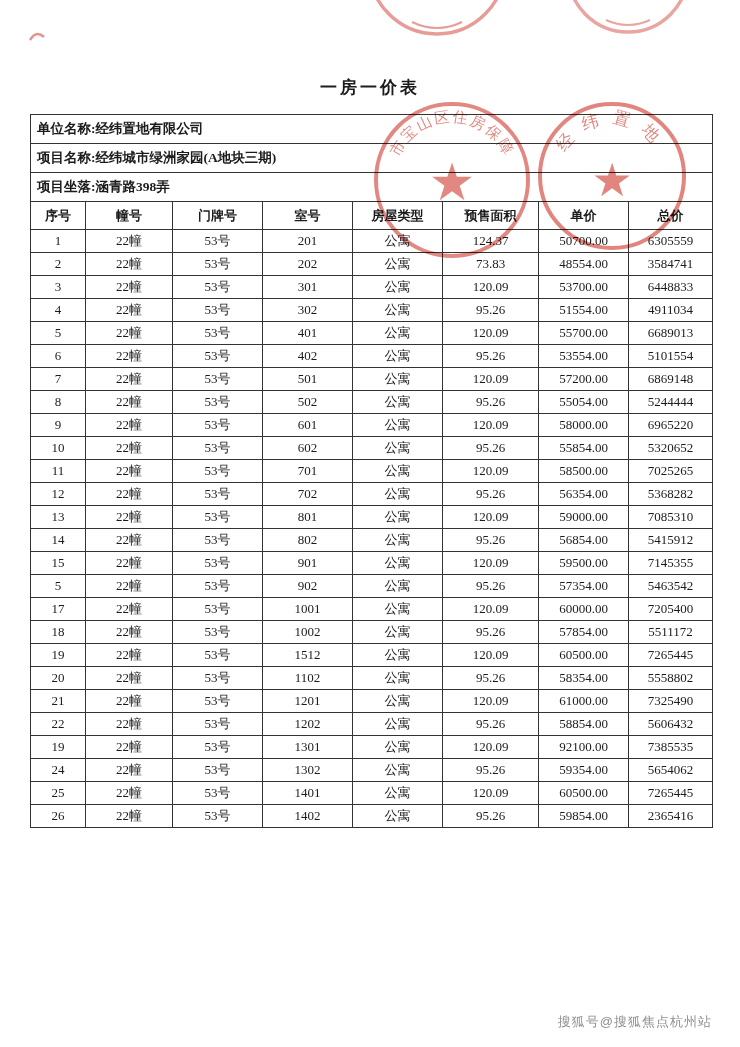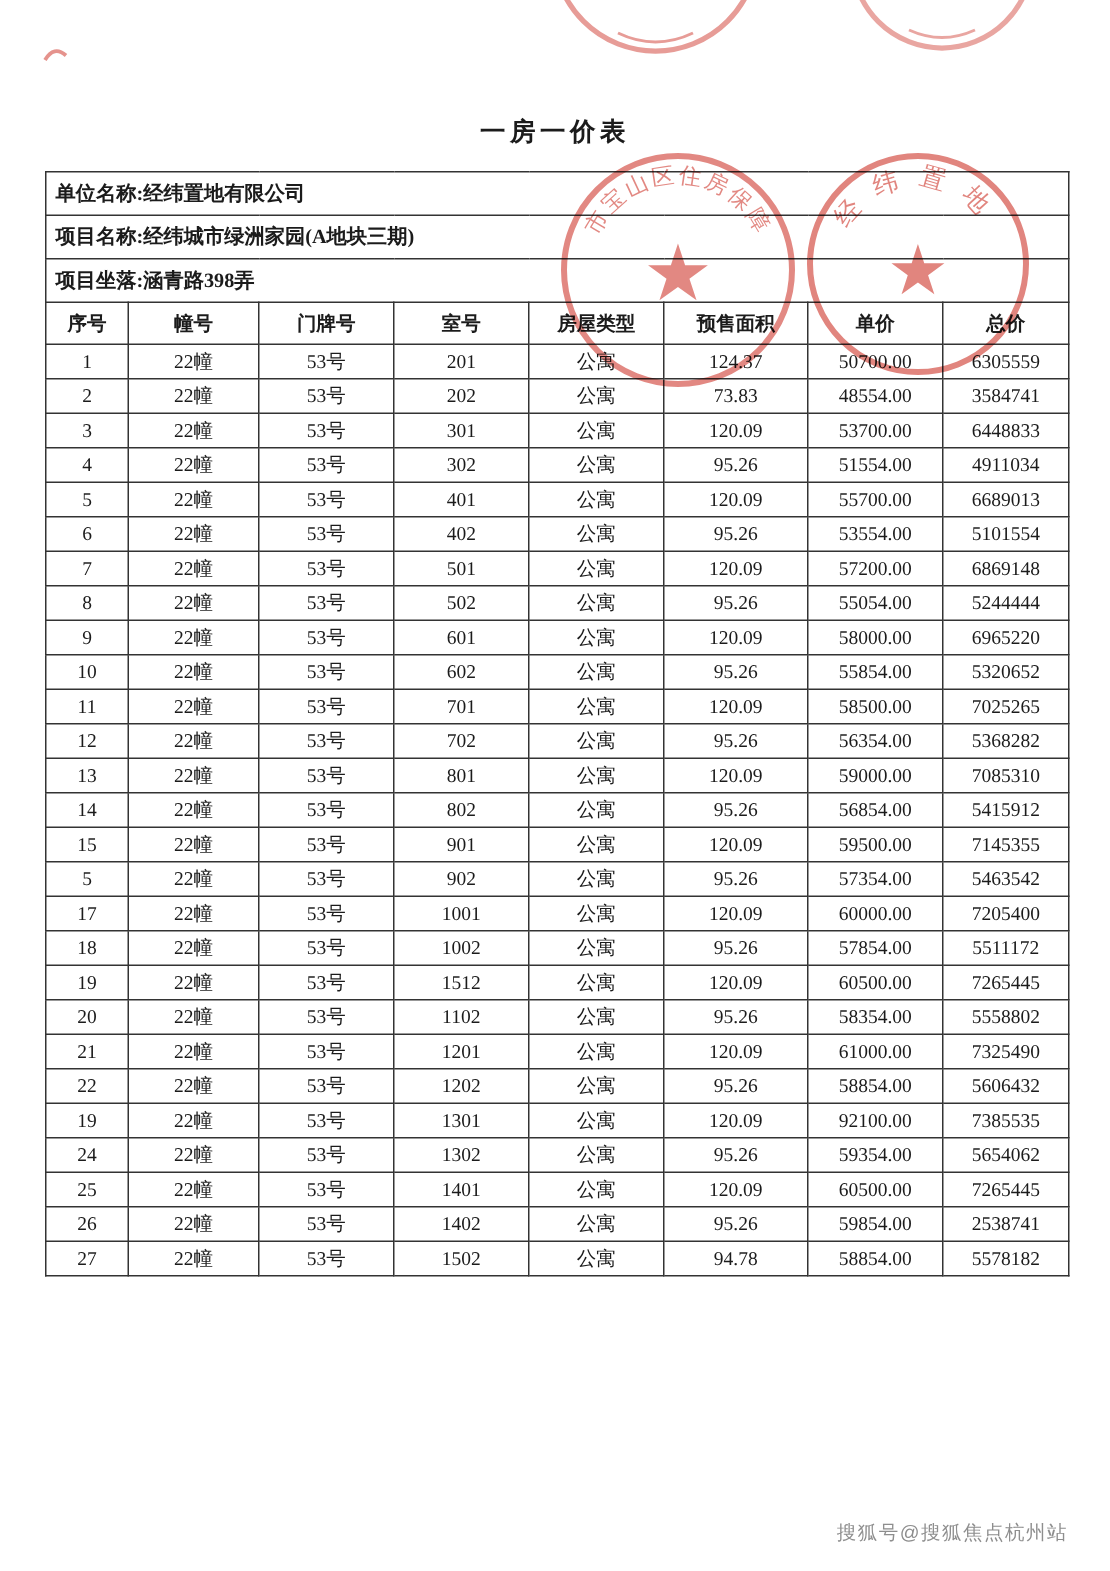--- a/index.html
+++ b/index.html
@@ -351,31 +351,21 @@
           <td>7265445</td>
         </tr>
         <tr class="data-row">
           <td>26</td>
           <td>22幢</td>
           <td>53号</td>
           <td>1402</td>
           <td>公寓</td>
           <td>95.26</td>
           <td>59854.00</td>
-          <td>2538741</td>
-        </tr>
-        <tr class="data-row">
-          <td>27</td>
-          <td>22幢</td>
-          <td>53号</td>
-          <td>1502</td>
-          <td>公寓</td>
-          <td>94.78</td>
-          <td>58854.00</td>
-          <td>5578182</td>
+          <td>2365416</td>
         </tr>
     </tbody>
   </table>
 
   <svg class="seal-overlay" width="740" height="1047" viewBox="0 0 740 1047" aria-hidden="true">
 
     <path d="M30 40 q6 -10 14 -3" fill="none" stroke="#cf3a30" stroke-width="2.5" opacity="0.55"></path>
 
     <g opacity="0.5">
       <circle cx="437" cy="-34" r="68" fill="none" stroke="#cf3a30" stroke-width="3.5"></circle>

